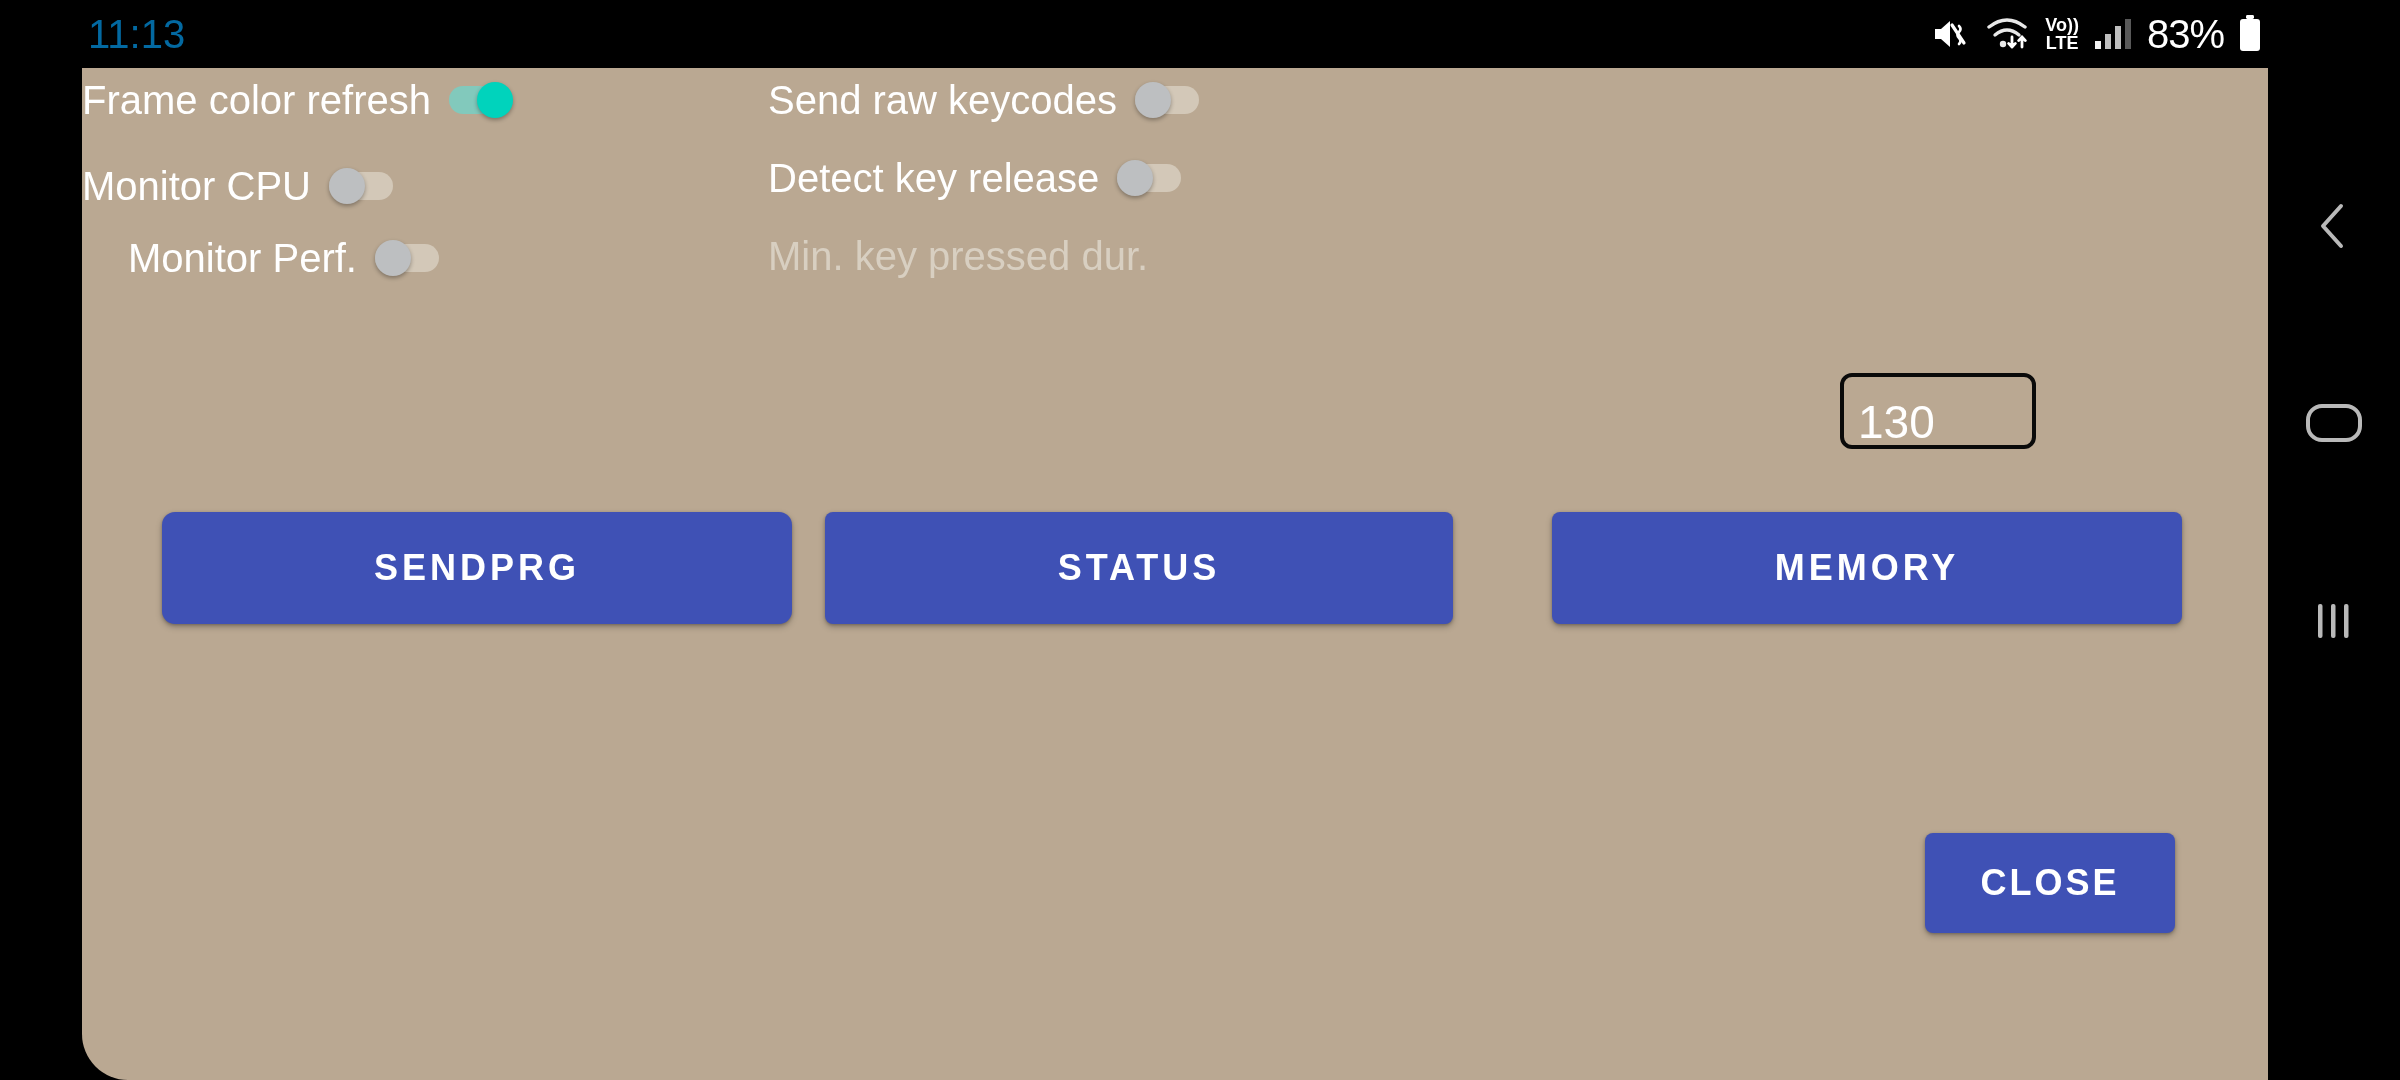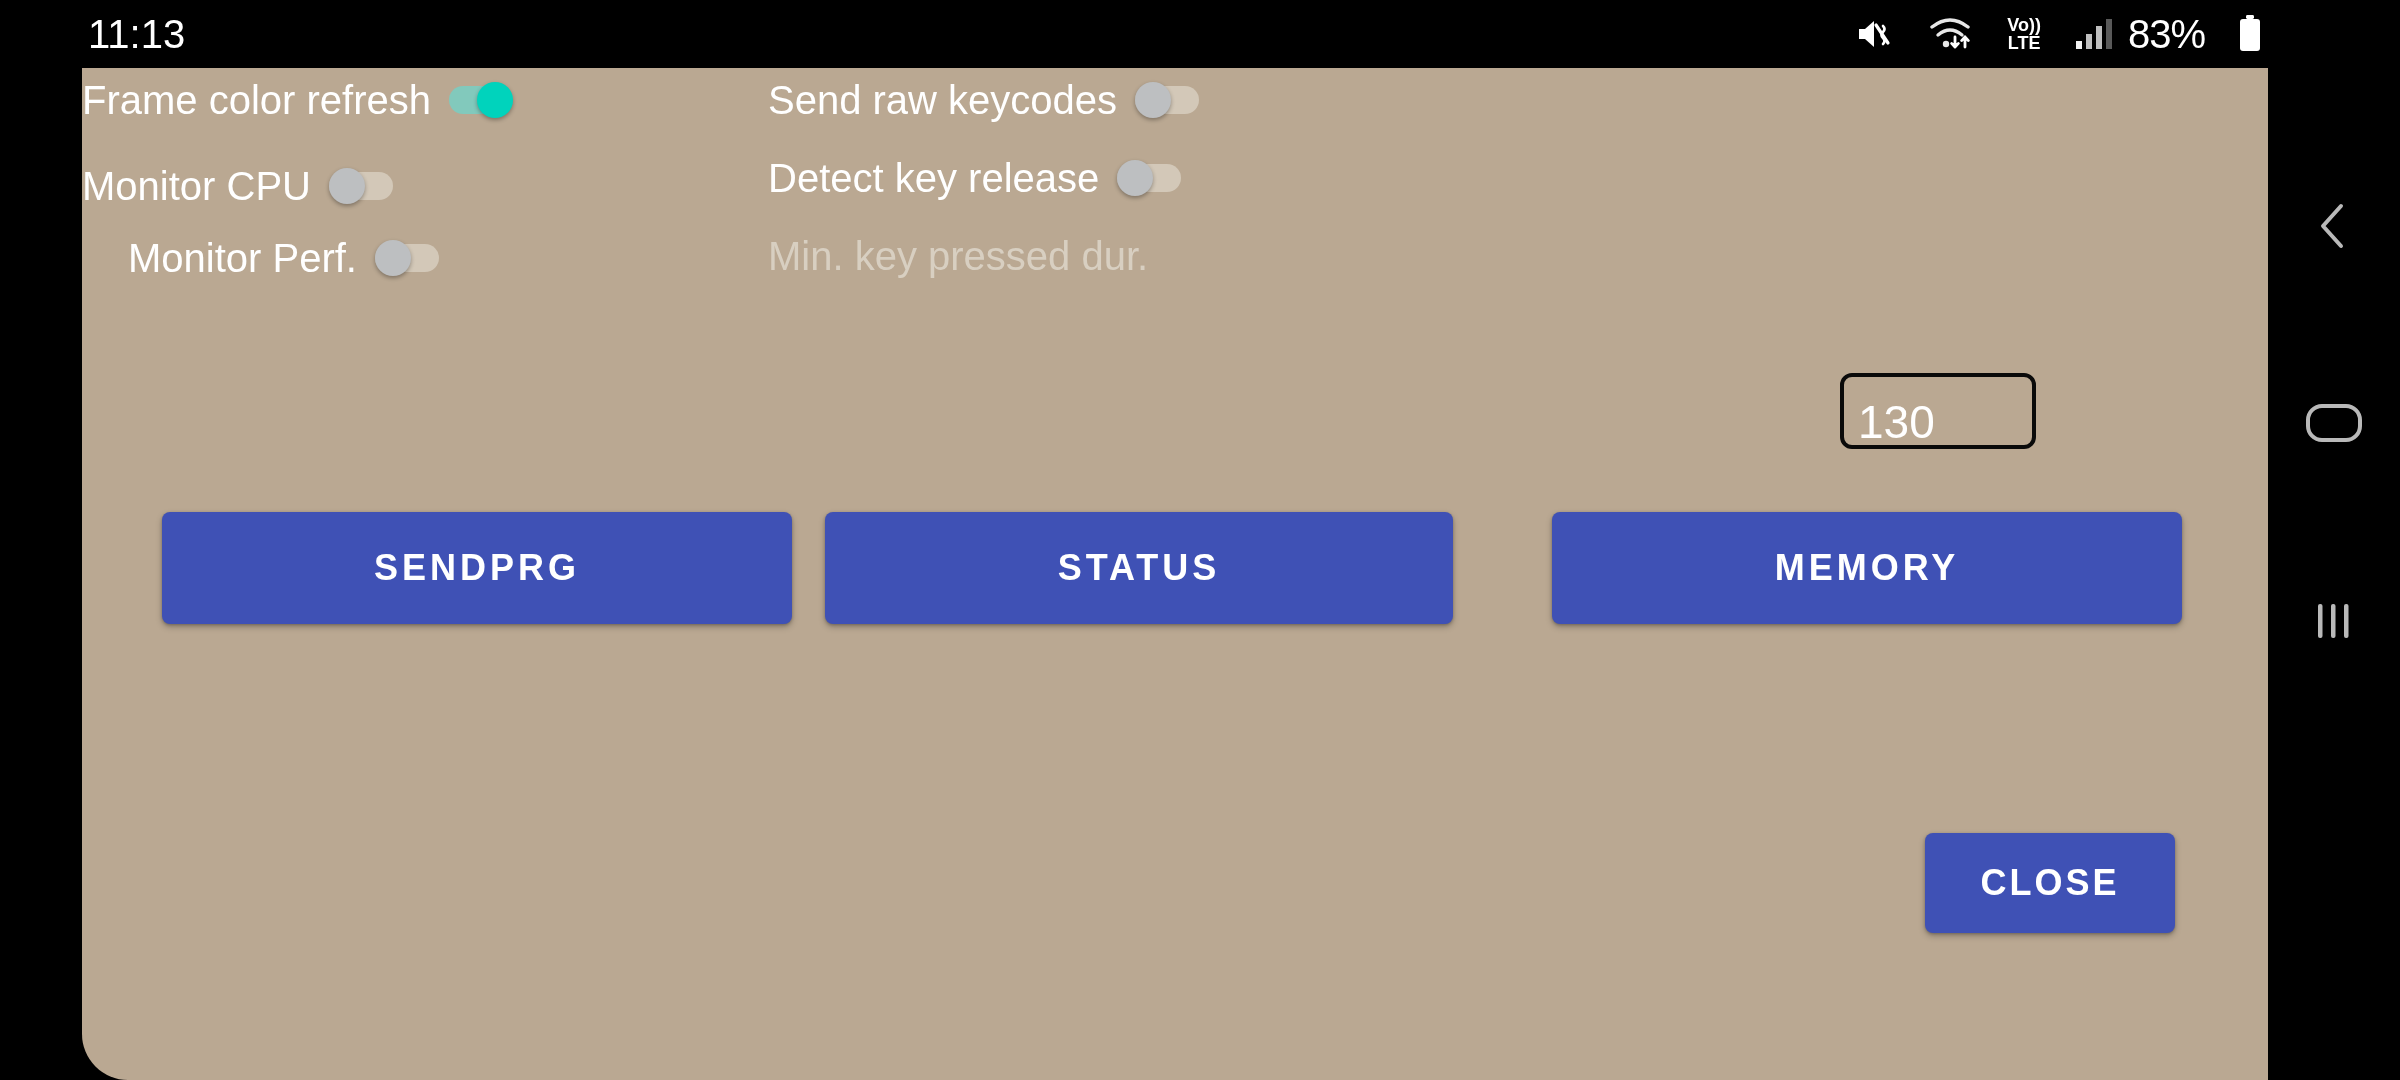--- a/index.html
+++ b/index.html
@@ -23,33 +23,33 @@
     height: 68px;
     background: #000;
     display: flex;
     align-items: center;
     justify-content: space-between;
     padding: 0 28px;
     box-sizing: border-box;
     z-index: 20;
   }
   #status-clock {
-    color: #ffffff;
+    color: #0369a1;
     font-size: 40px;
     letter-spacing: 0px;
     margin-left: 60px;
     font-weight: 400;
   }
   #status-icons {
     display: flex;
     align-items: center;
     gap: 14px;
     margin-right: 110px;
   }
-  .sb-icon { display: flex; align-items: center; margin-left: 19px; }
+  .sb-icon { display: flex; align-items: center; }
   .sb-text {
     color: #ffffff;
     font-size: 40px;
     font-weight: 400;
     letter-spacing: -1px;
   }
   .volte-stack {
     display: flex;
     flex-direction: column;
     align-items: center;
@@ -157,21 +157,21 @@
     font-family: "Liberation Sans", sans-serif;
     font-size: 36px;
     font-weight: 700;
     letter-spacing: 4px;
     box-shadow: 0 3px 6px rgba(0,0,0,0.26), 0 1px 3px rgba(0,0,0,0.22);
     cursor: pointer;
     display: flex;
     align-items: center;
     justify-content: center;
   }
-  #btn-sendprg { left: 80px;  top: 444px; width: 630px; }
+  #btn-sendprg { left: 80px;  top: 444px; width: 630px; border-radius: 13px; }
   #btn-status  { left: 743px; top: 444px; width: 628px; }
   #btn-memory  { left: 1470px;top: 444px; width: 630px; }
 
   #btn-close {
     position: absolute;
     left: 1843px;
     top: 765px;
     width: 250px;
     height: 100px;
     background: #3F51B5;

